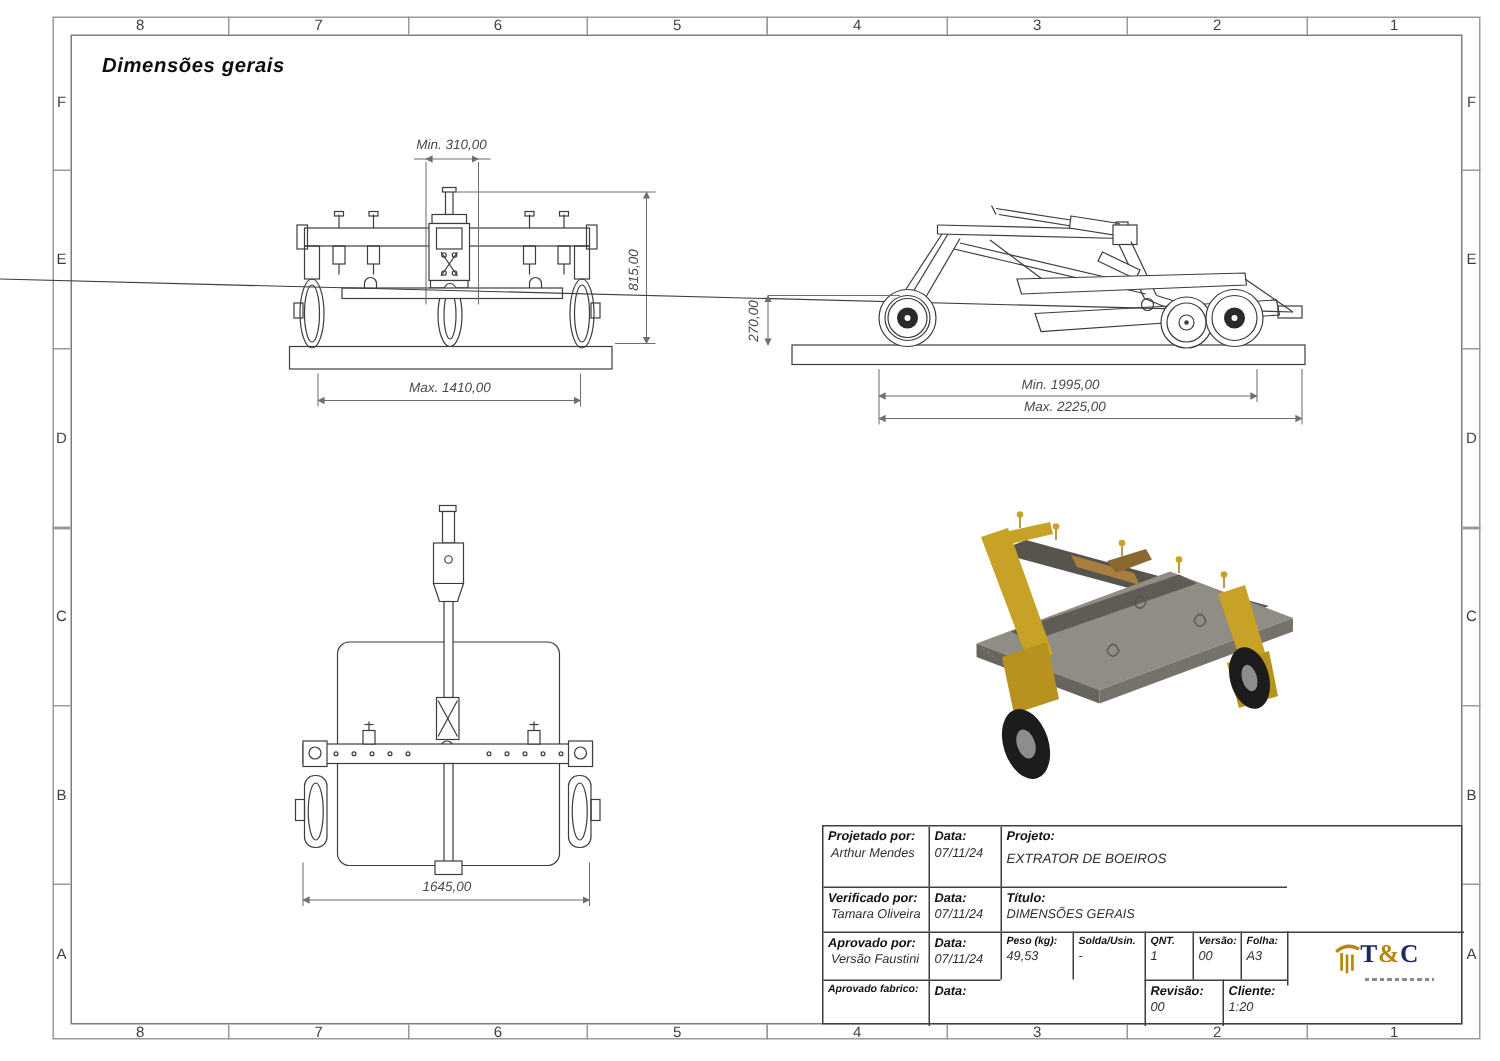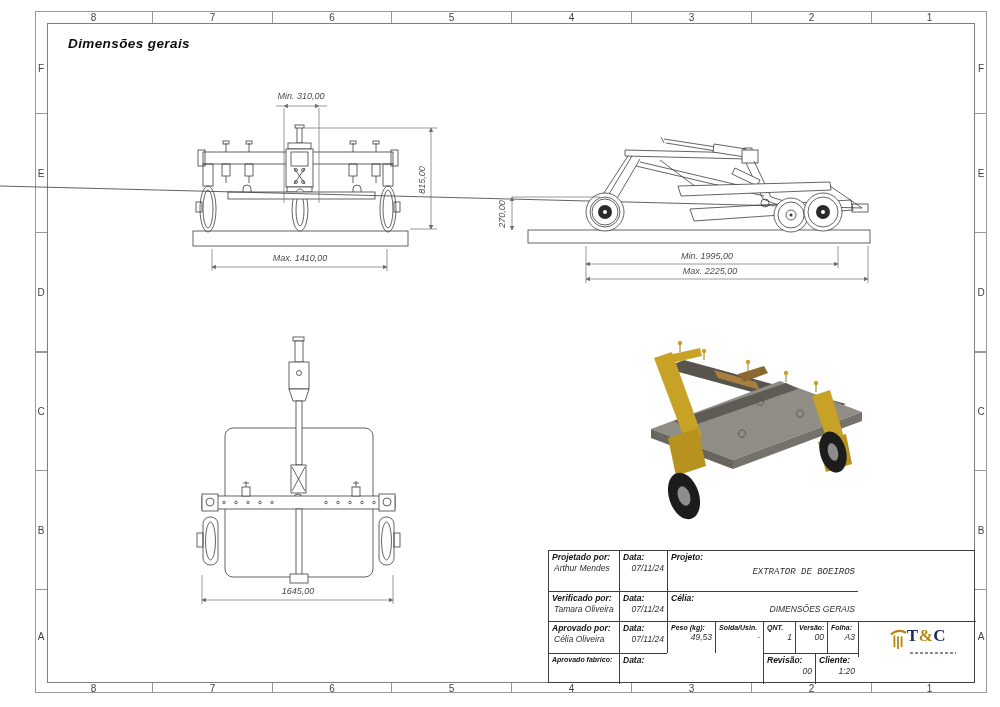--- a/index.html
+++ b/index.html
@@ -20,23 +20,23 @@
   .lnw { stroke:#3c3c3c; fill:#ffffff; stroke-width:.8; }
   .dim { stroke:#6f6f6f; fill:none; stroke-width:.7; }
   .dimtext { font:italic 9px "Liberation Sans", sans-serif; fill:#4a4a4a; }
   
   #tblock { position:absolute; left:548px; top:550px; width:427px; height:133px; border:1px solid #3f3f3f; background:#fff; }
   .tcell { position:absolute; border-left:1px solid #3f3f3f; border-top:1px solid #3f3f3f; padding:2px 3px; overflow:hidden; }
   .nl { border-left:none; } .nt { border-top:none; }
   .tlabel { font-weight:bold; font-style:italic; font-size:8.5px; color:#111; line-height:1.15; white-space:nowrap; }
   .tlabel.sm { font-size:7px; }
   .tvalue { font-style:italic; font-size:8.5px; color:#2e2e2e; line-height:1.25; }
-  .vctr { text-align:right; }
+  .vctr { text-align:left; }
   .vname { text-align:left; padding-left:2px; }
-  .vbig { font-size:9px; margin-top:4px;font-family:Liberation Mono, monospace; }
+  .vbig { font-size:9px; margin-top:4px; }
   .logo-wrap { display:flex; align-items:flex-start; justify-content:center; margin-top:3px; }
   .logo-text { font-family:"Liberation Serif", serif; font-size:17px; font-weight:600; color:#1b2a5a; line-height:1; letter-spacing:.5px; }
   .logo-amp { color:#b8860b; }
   .logo-sub { width:46px; height:2px; margin:1px auto 0 calc(50% - 8px); background:repeating-linear-gradient(90deg,#8a8a8a 0 3px,#fff 3px 5px); }
 </style>
 </head>
 <body>
 
 <div id="sheet">
   <div class="frame-outer"></div>
@@ -314,39 +314,39 @@
     <div class="tcell nl" style="left:0;top:40px;width:70px;height:30px">
       <div class="tlabel">Verificado por:</div>
       <div class="tvalue vname">Tamara Oliveira</div>
     </div>
     <div class="tcell" style="left:70px;top:40px;width:48px;height:30px">
       <div class="tlabel">Data:</div>
       <div class="tvalue vctr">07/11/24</div>
     </div>
     <div class="tcell nl" style="left:0;top:70px;width:70px;height:32px">
       <div class="tlabel">Aprovado por:</div>
-      <div class="tvalue vname">Célia Oliveira</div>
+      <div class="tvalue vname">Versão Faustini</div>
     </div>
     <div class="tcell" style="left:70px;top:70px;width:48px;height:32px">
       <div class="tlabel">Data:</div>
       <div class="tvalue vctr">07/11/24</div>
     </div>
     <div class="tcell nl" style="left:0;top:102px;width:70px;height:31px">
       <div class="tlabel sm">Aprovado fabrico:</div>
     </div>
     <div class="tcell" style="left:70px;top:102px;width:48px;height:31px">
       <div class="tlabel">Data:</div>
     </div>
 
     <div class="tcell nt" style="left:118px;top:0;width:191px;height:40px">
       <div class="tlabel">Projeto:</div>
       <div class="tvalue vctr vbig">EXTRATOR DE BOEIROS</div>
     </div>
     <div class="tcell" style="left:118px;top:40px;width:191px;height:30px">
-      <div class="tlabel">Célia:</div>
+      <div class="tlabel">Título:</div>
       <div class="tvalue vctr">DIMENSÕES GERAIS</div>
     </div>
     <div class="tcell" style="left:118px;top:70px;width:48px;height:32px">
       <div class="tlabel sm">Peso (kg):</div>
       <div class="tvalue vctr">49,53</div>
     </div>
     <div class="tcell" style="left:166px;top:70px;width:48px;height:32px">
       <div class="tlabel sm">Solda/Usin.</div>
       <div class="tvalue vctr">-</div>
     </div>

